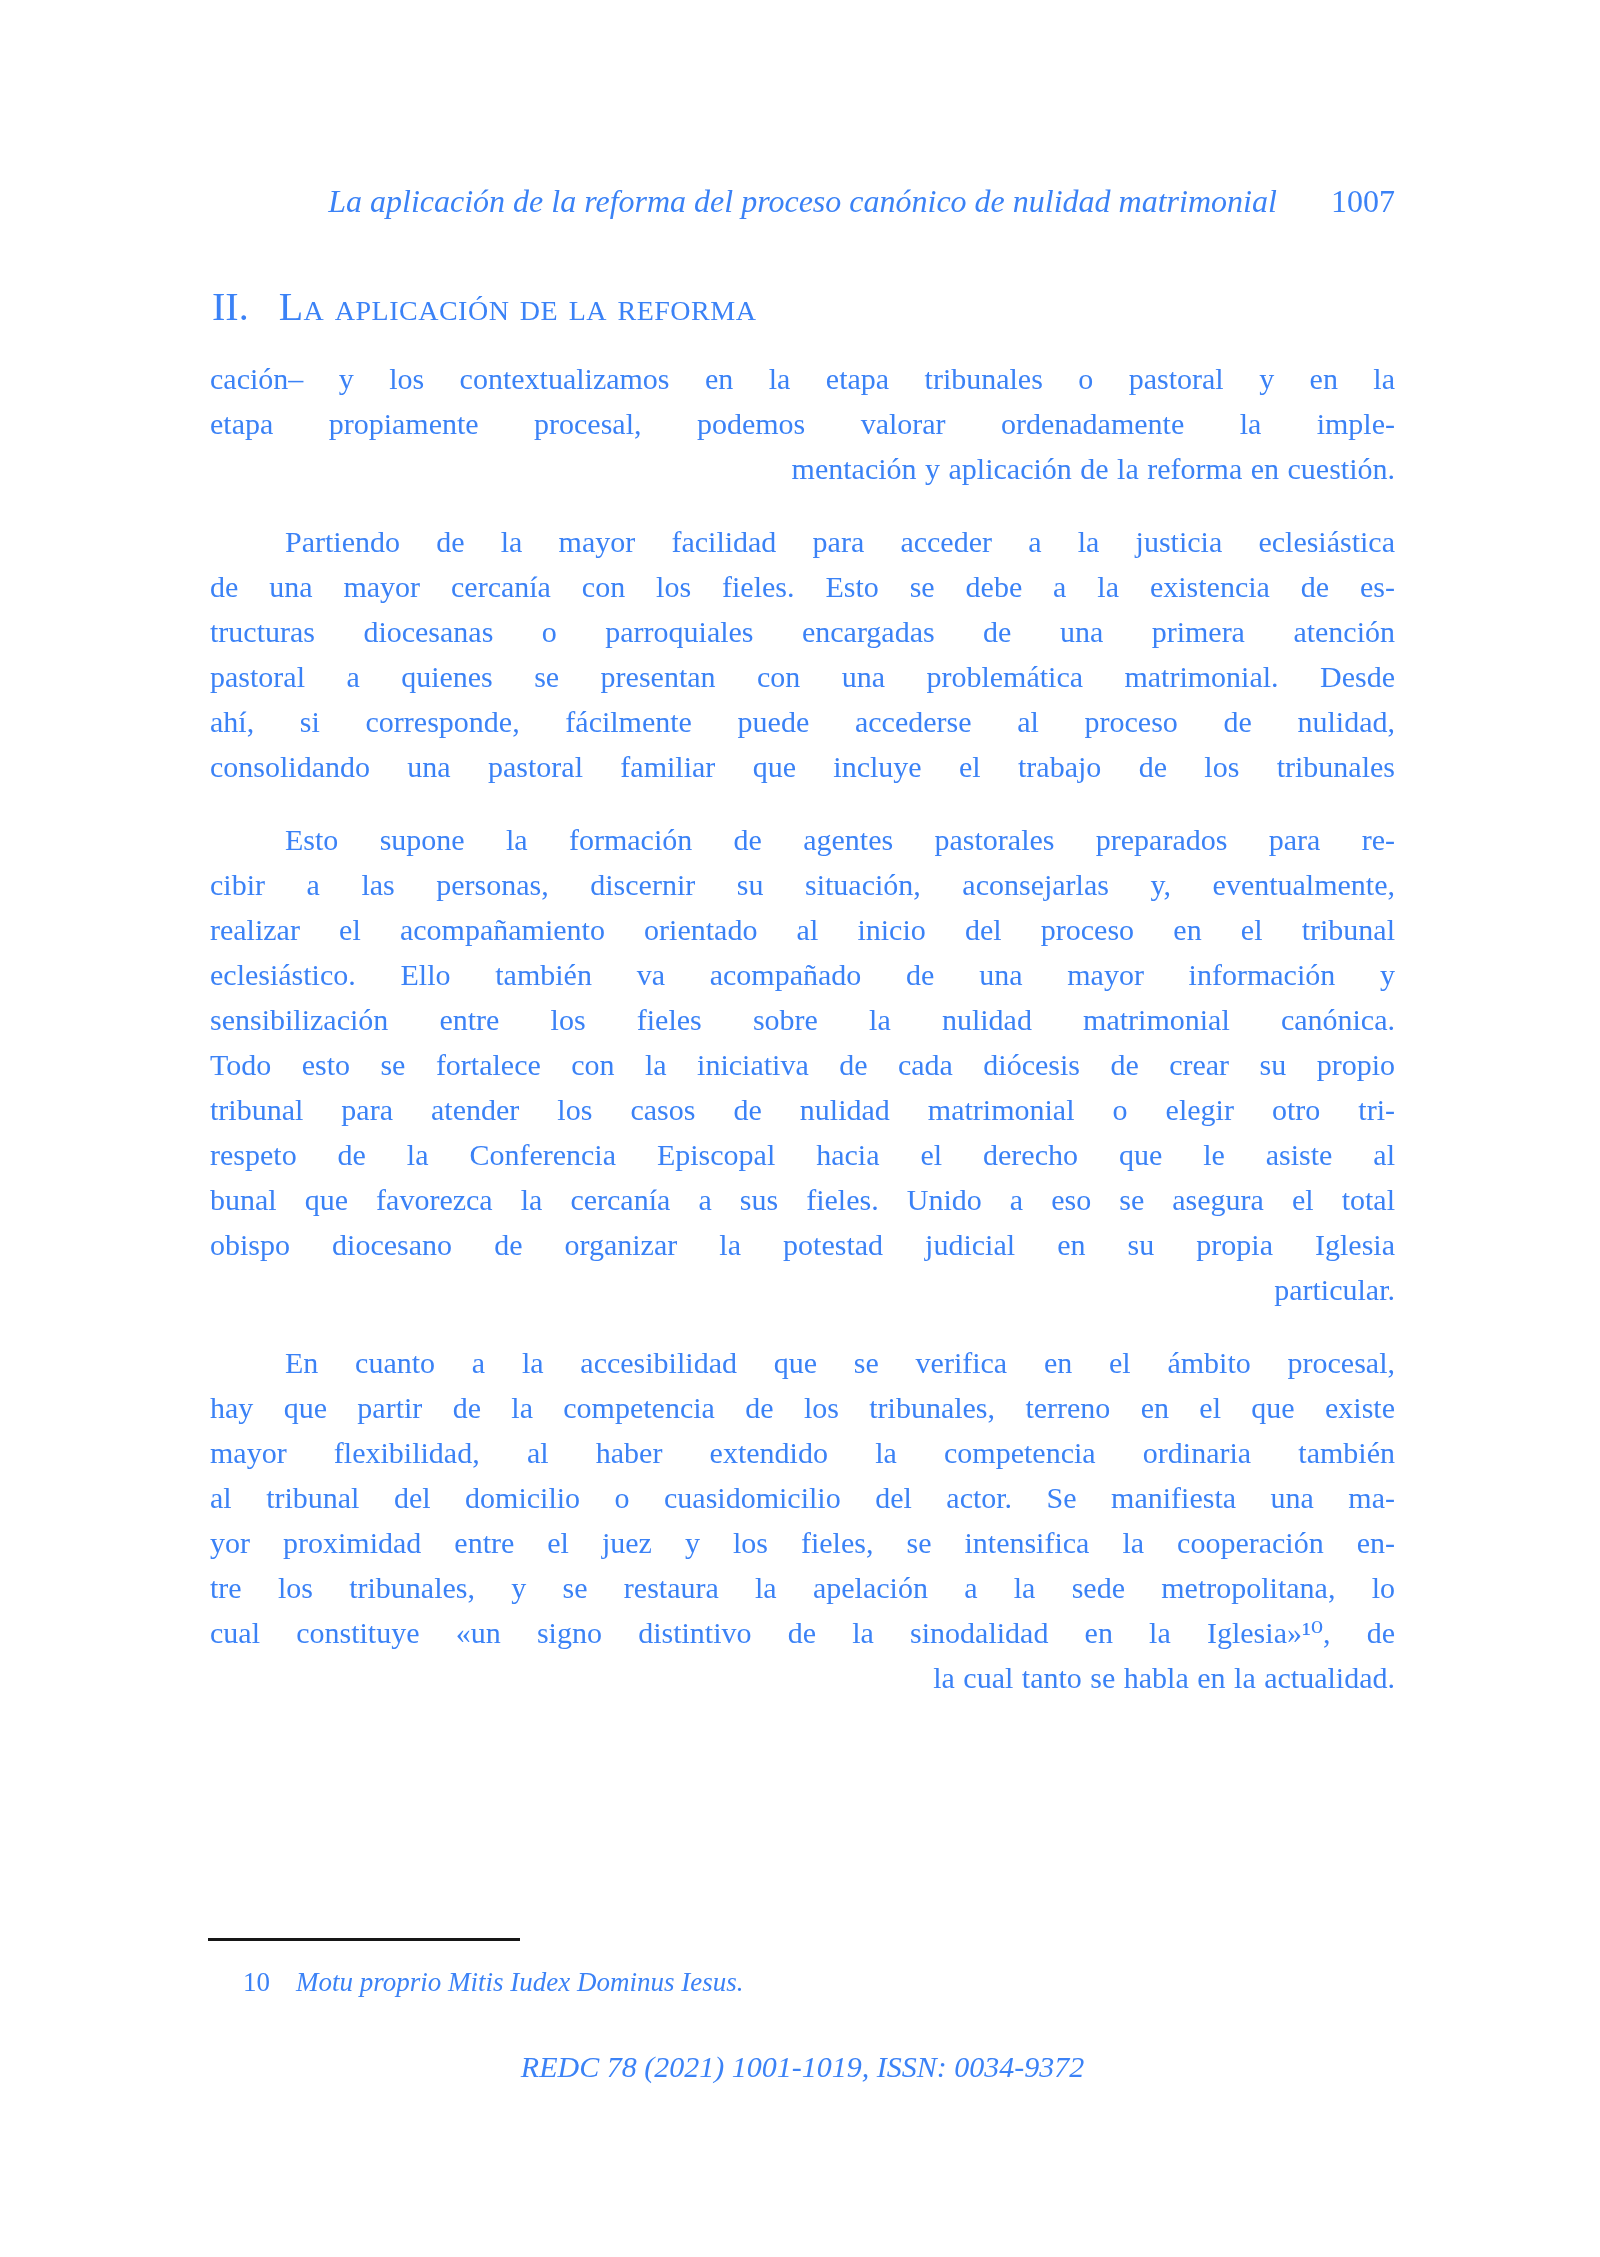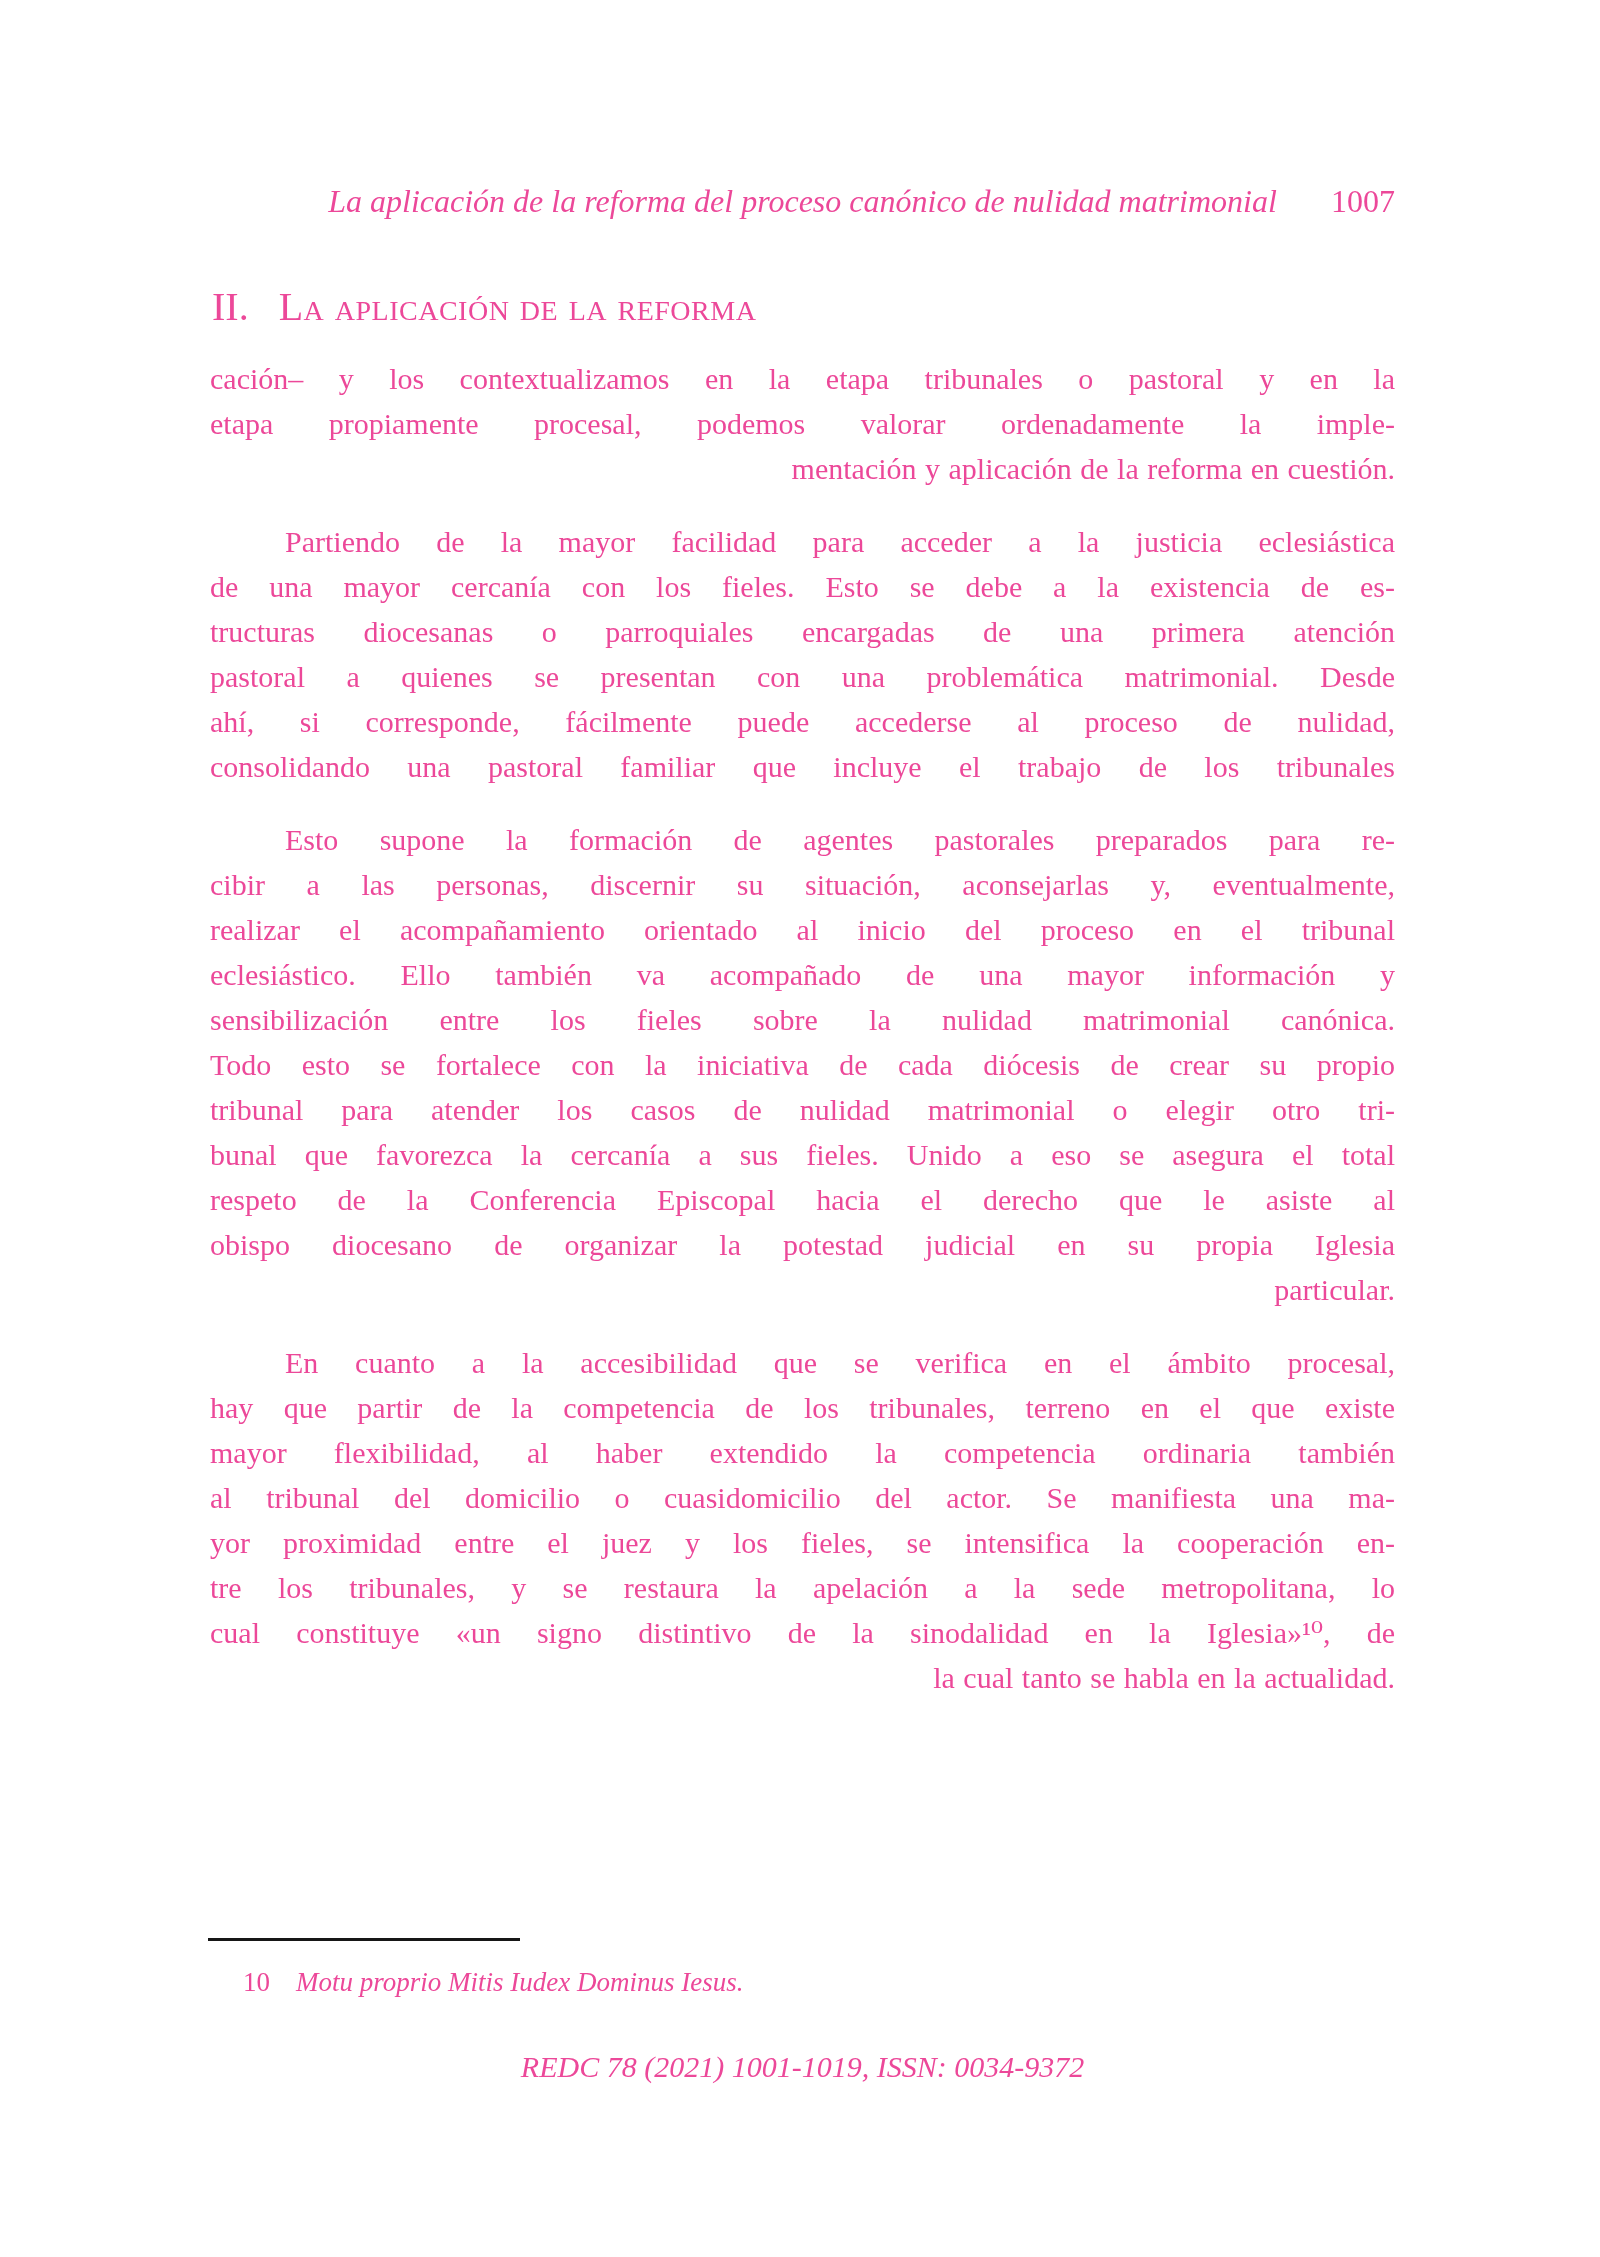--- a/index.html
+++ b/index.html
@@ -1,21 +1,21 @@
 <!DOCTYPE html>
 <html><head>
 <meta charset="utf-8">
 <style>
   html, body { margin: 0; padding: 0; background: #ffffff; }
   .page {
     position: relative;
     width: 1600px;
     height: 2257px;
     background: #ffffff;
-    color: #ec4899;
+    color: #3b82f6;
     font-family: "Liberation Serif", "DejaVu Serif", serif;
     overflow: hidden;
   }
 
   
   .running-header {
     position: absolute;
     top: 183px; left: 210px; width: 1185px; height: 44px;
     font-style: italic;
     font-size: 32px;
@@ -112,22 +112,22 @@
         <div class="line jline">consolidando una pastoral familiar que incluye el trabajo de los tribunales</div>
       </div>
       <div class="para">
         <div class="line jline indent">Esto supone la formación de agentes pastorales preparados para re-</div>
         <div class="line jline">cibir a las personas, discernir su situación, aconsejarlas y, eventualmente,</div>
         <div class="line jline">realizar el acompañamiento orientado al inicio del proceso en el tribunal</div>
         <div class="line jline">eclesiástico. Ello también va acompañado de una mayor información y</div>
         <div class="line jline">sensibilización entre los fieles sobre la nulidad matrimonial canónica.</div>
         <div class="line jline">Todo esto se fortalece con la iniciativa de cada diócesis de crear su propio</div>
         <div class="line jline">tribunal para atender los casos de nulidad matrimonial o elegir otro tri-</div>
+        <div class="line jline">respeto de la Conferencia Episcopal hacia el derecho que le asiste al</div>
         <div class="line jline">bunal que favorezca la cercanía a sus fieles. Unido a eso se asegura el total</div>
-        <div class="line jline">respeto de la Conferencia Episcopal hacia el derecho que le asiste al</div>
         <div class="line jline">obispo diocesano de organizar la potestad judicial en su propia Iglesia</div>
         <div class="line lline">particular.</div>
       </div>
       <div class="para">
         <div class="line jline indent">En cuanto a la accesibilidad que se verifica en el ámbito procesal,</div>
         <div class="line jline">hay que partir de la competencia de los tribunales, terreno en el que existe</div>
         <div class="line jline">mayor flexibilidad, al haber extendido la competencia ordinaria también</div>
         <div class="line jline">al tribunal del domicilio o cuasidomicilio del actor. Se manifiesta una ma-</div>
         <div class="line jline">yor proximidad entre el juez y los fieles, se intensifica la cooperación en-</div>
         <div class="line jline">tre los tribunales, y se restaura la apelación a la sede metropolitana, lo</div>

